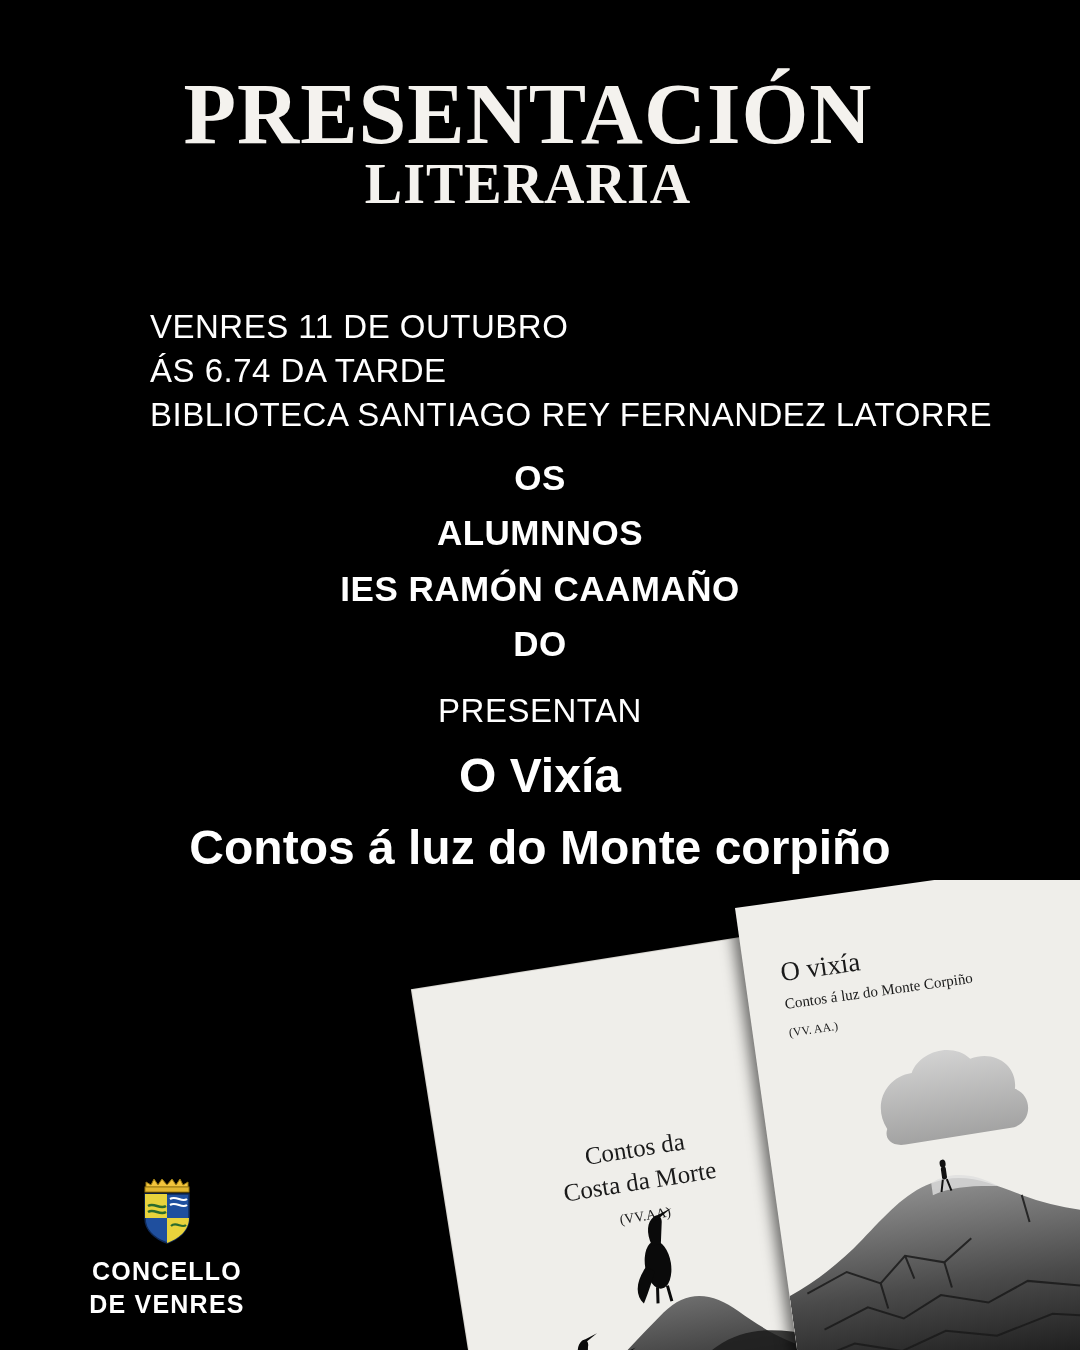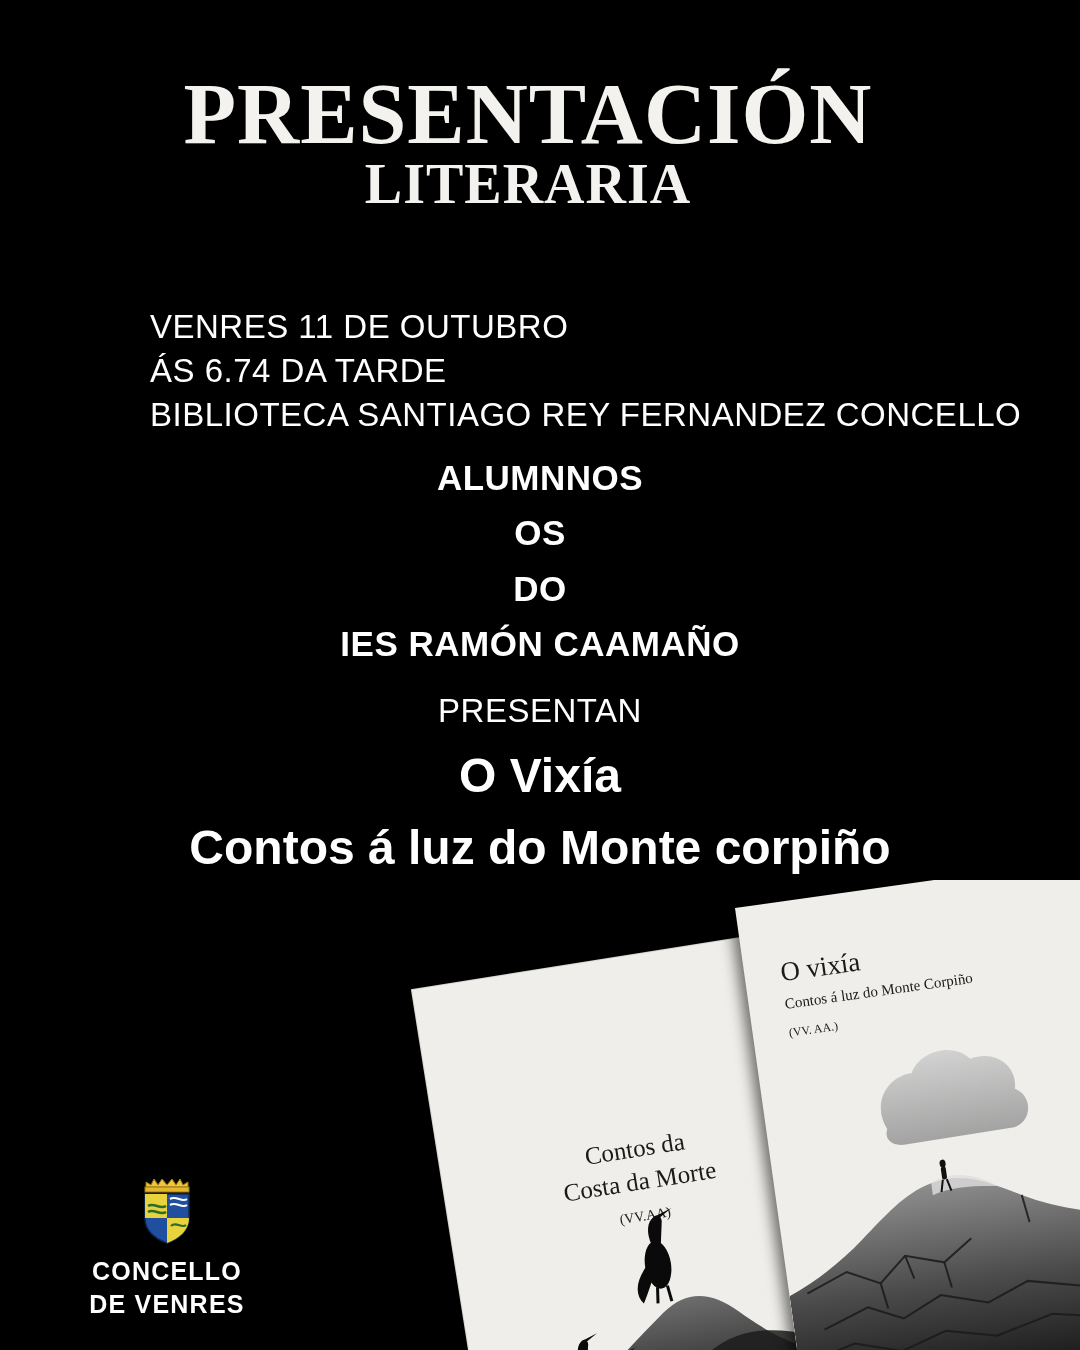--- a/index.html
+++ b/index.html
@@ -180,28 +180,28 @@
 <body>
 
 <div class="title-block">
   <span class="title-line1">PRESENTACIÓN</span>
   <span class="title-line2">LITERARIA</span>
 </div>
 
 <div class="details">
   <span>VENRES 11 DE OUTUBRO</span>
   <span>ÁS 6.74 DA TARDE</span>
-  <span>BIBLIOTECA SANTIAGO REY FERNANDEZ CONCELLO</span>
+  <span>BIBLIOTECA SANTIAGO REY FERNANDEZ LATORRE</span>
 </div>
 
 <div class="presenters">
+  <span>OS</span>
   <span>ALUMNNOS</span>
-  <span>OS</span>
+  <span>IES RAMÓN CAAMAÑO</span>
   <span>DO</span>
-  <span>IES RAMÓN CAAMAÑO</span>
 </div>
 
 <div class="presentan">PRESENTAN</div>
 <div class="book-title">O Vixía</div>
 <div class="book-subtitle">Contos á luz do Monte corpiño</div>
 
 <div class="covers">
 
   <div class="cover cover-back">
     <div class="ctext">

